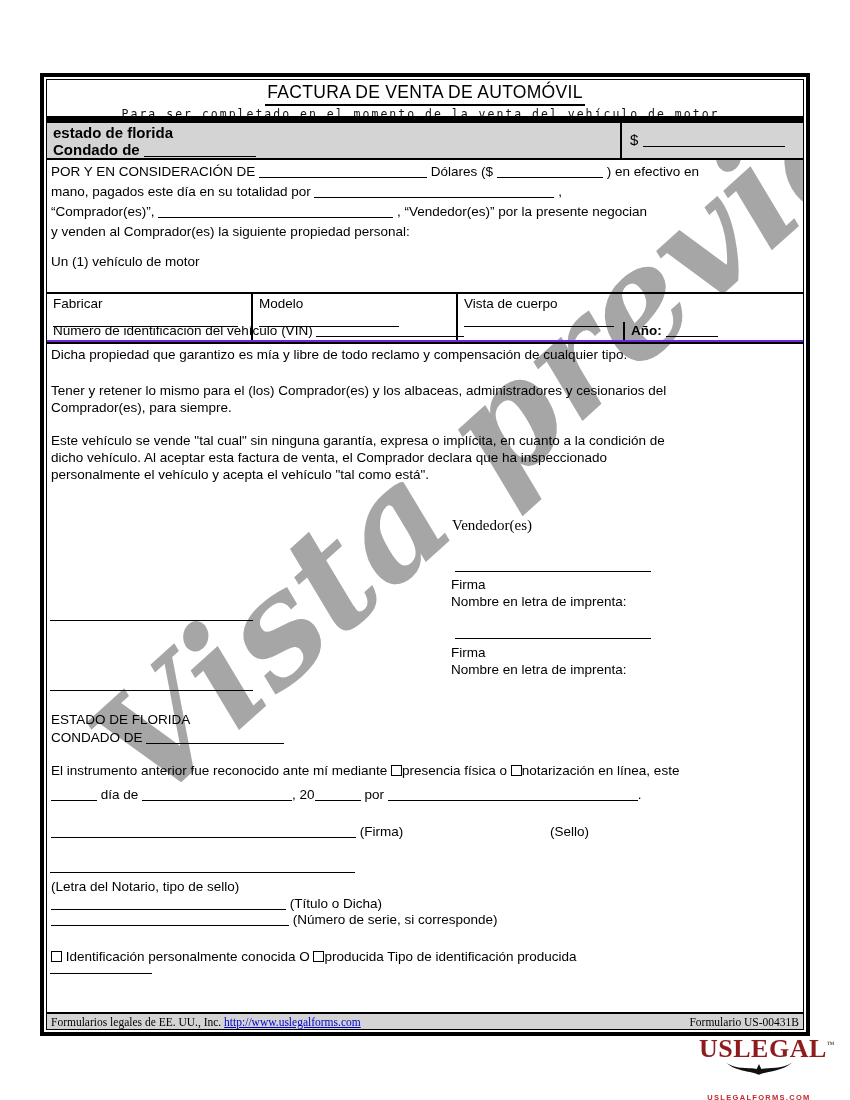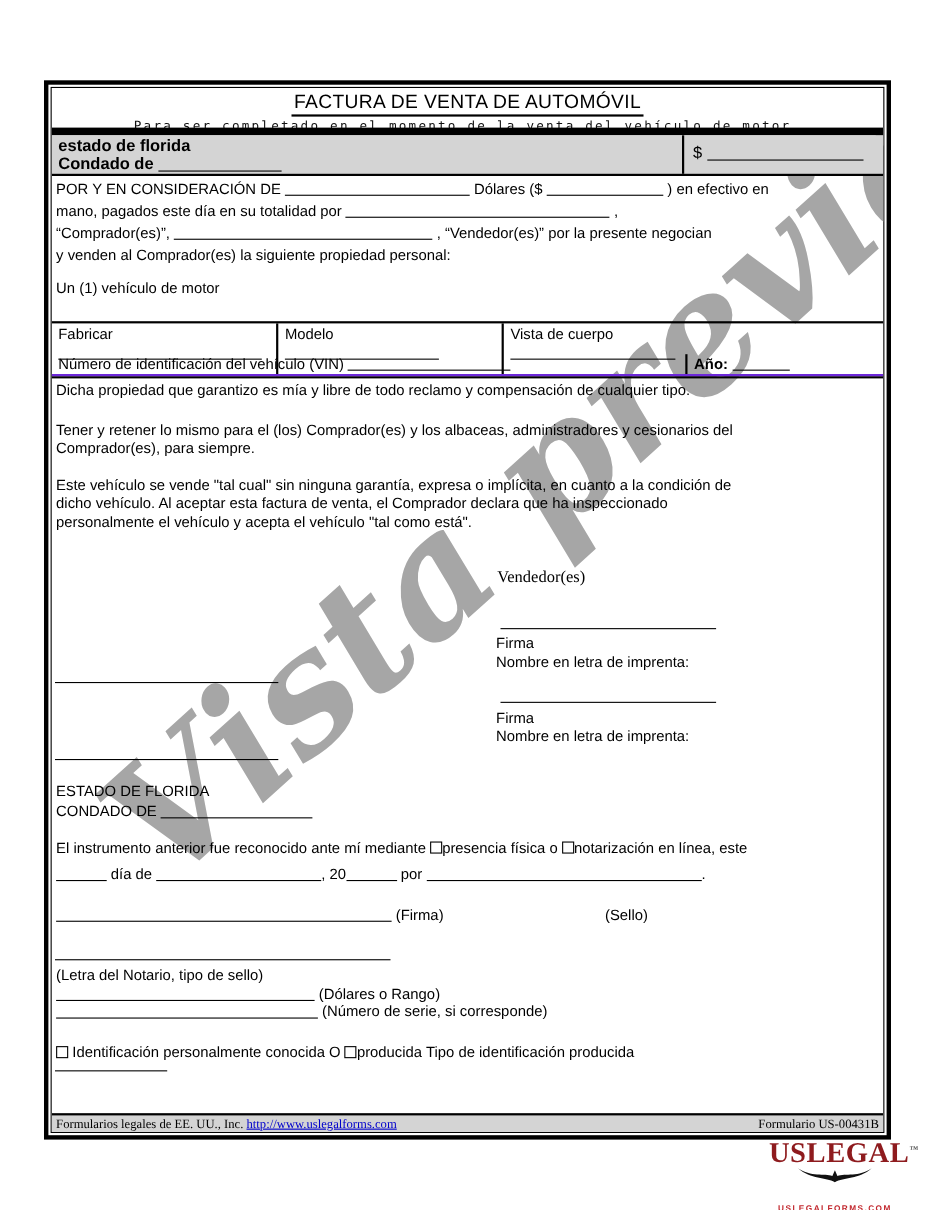--- a/index.html
+++ b/index.html
@@ -200,21 +200,21 @@
       <span class="bl" style="width:305px"></span>
       <span>(Firma)</span>
     </div>
     <div class="layer txt" style="left:503px; top:742px;">(Sello)</div>
 
     <div class="hline" style="left:3px; top:792px; width:305px;"></div>
     <div class="layer txt" style="left:4px; top:797px;">(Letra del Notario, tipo de sello)</div>
 
     <div class="layer txt" style="left:4px; top:814px;">
       <span class="bl" style="width:235px"></span>
-      <span>(Dólares o Rango)</span>
+      <span>(Título o Dicha)</span>
     </div>
     <div class="layer txt" style="left:4px; top:830px;">
       <span class="bl" style="width:238px"></span>
       <span>(Número de serie, si corresponde)</span>
     </div>
 
     <div class="layer txt" style="left:4px; top:867px; width:750px;">
       <span class="cb"></span>
       <span>Identificación personalmente conocida O</span>
       <span class="cb"></span><span>producida Tipo de identificación producida</span>

